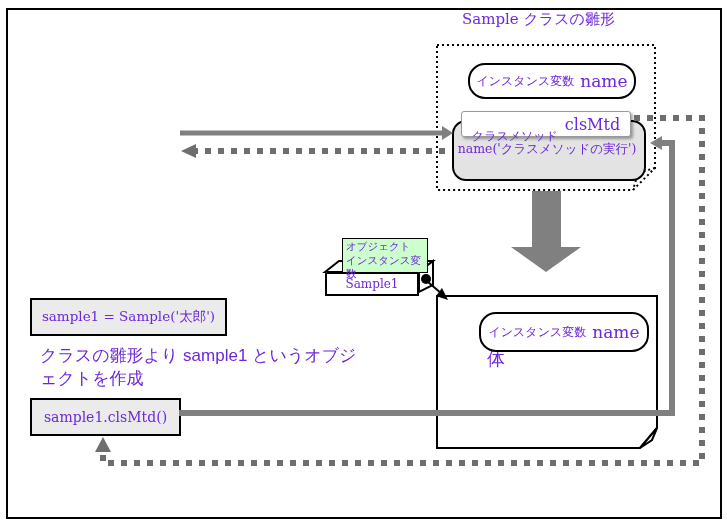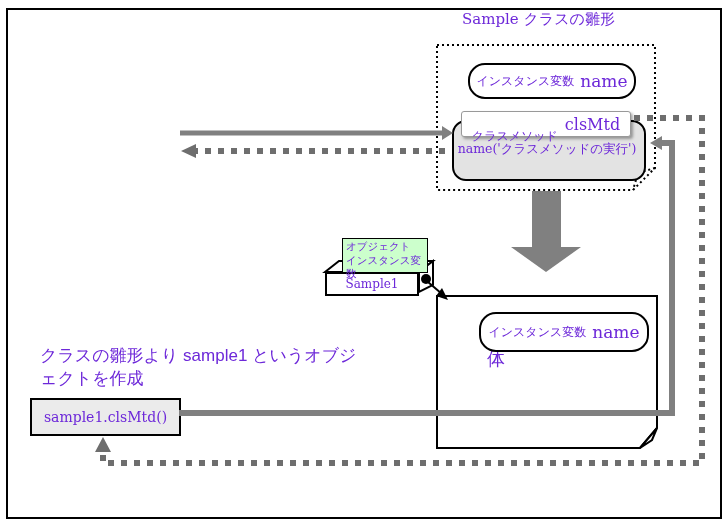--- a/index.html
+++ b/index.html
@@ -76,20 +76,21 @@
   </div>
 
   <div class="abs" id="method-group"></div>
   <div class="abs" id="method-label">
     <span class="jp">クラスメソッド</span>
     <span class="nm">clsMtd</span>
   </div>
   <div class="abs" id="method-body">name('クラスメソッドの実行')</div>
 
 
+  <div class="abs codebox" style="left:30px;top:298px;width:193px;height:34px;font-size:13.5px;">sample1 = Sample('太郎')</div>
 
   <div class="abs" id="caption">クラスの雛形より sample1 というオブジェクトを作成</div>
 
   <div class="abs codebox" style="left:30px;top:398px;width:147px;height:34px;">sample1.clsMtd()</div>
 
   <div class="abs" id="note">
     <span>オブジェクト</span><br>
     <span>インスタンス変数</span>
   </div>
 

